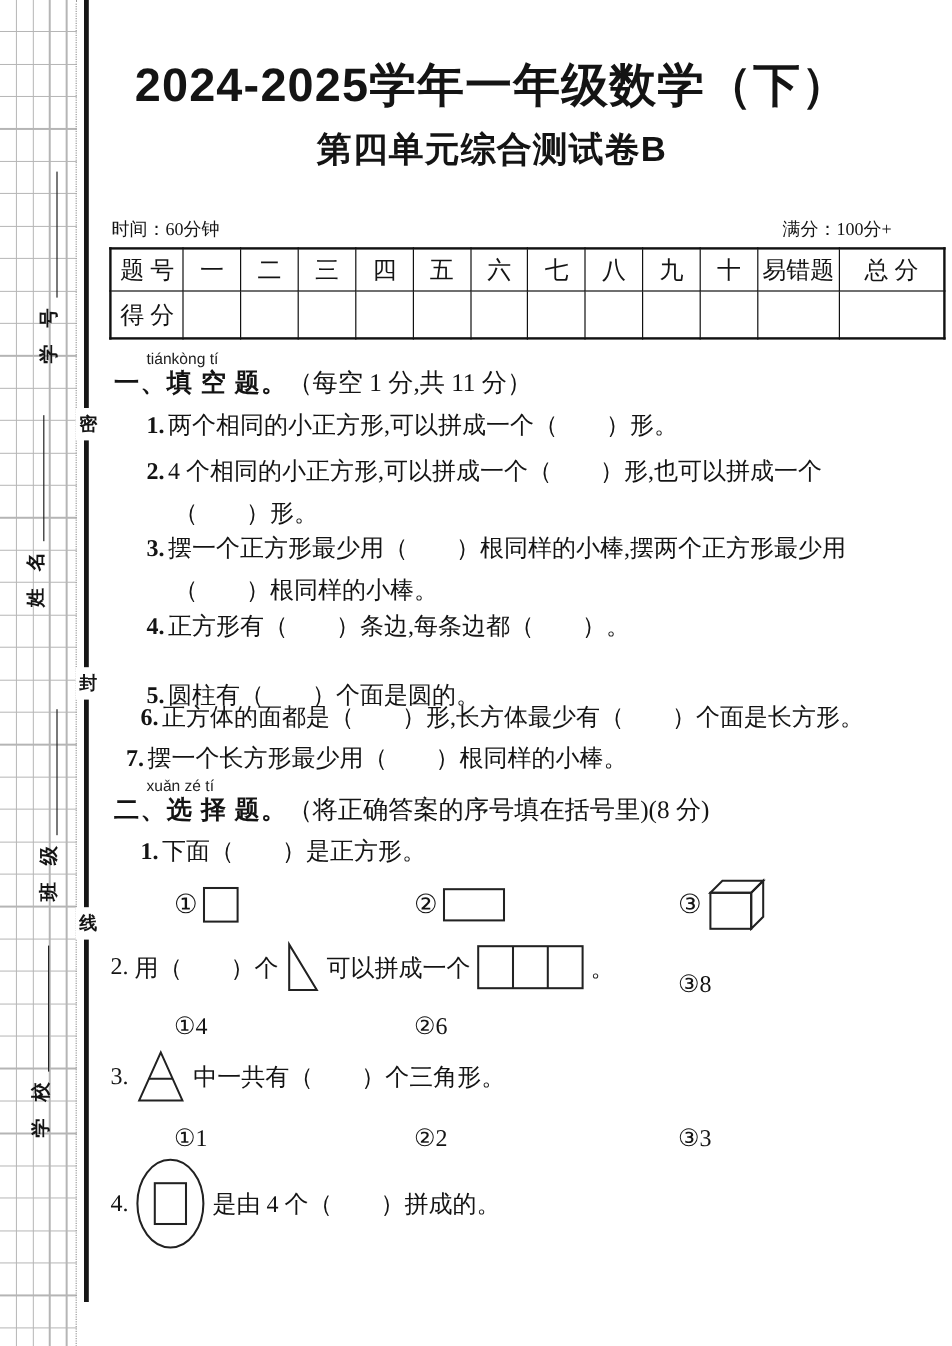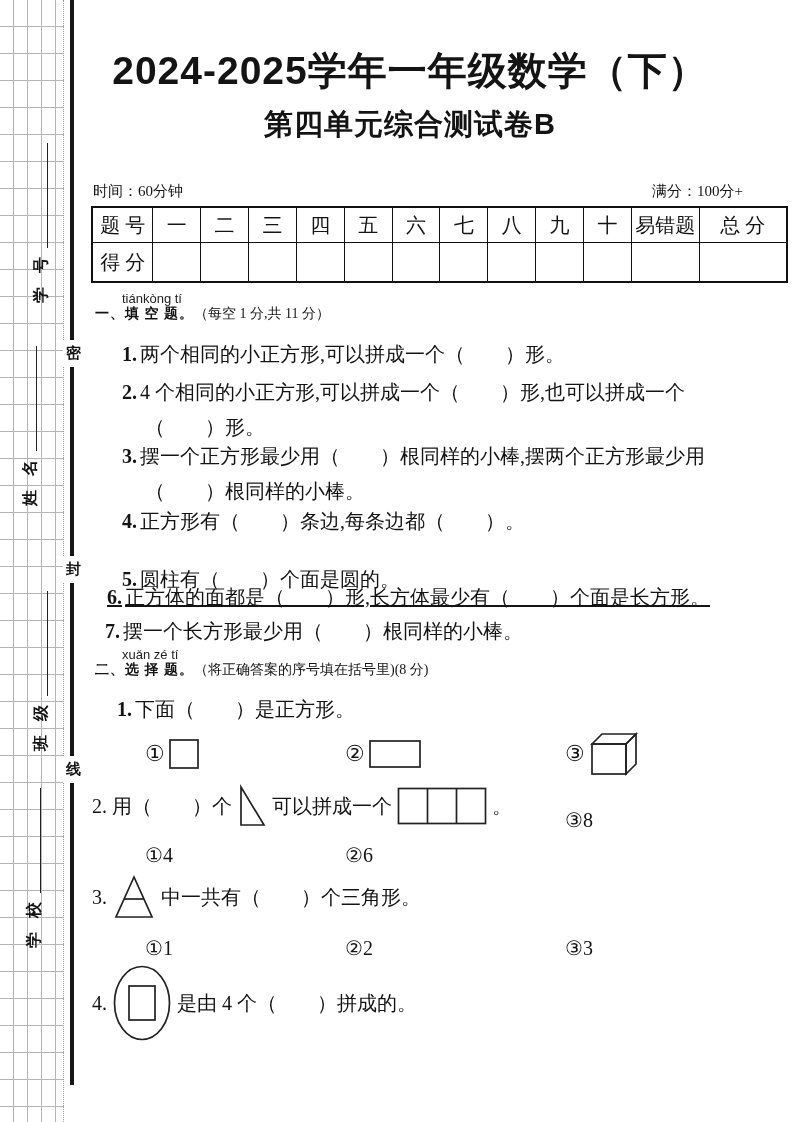--- a/index.html
+++ b/index.html
@@ -33,21 +33,21 @@
     justify-content:space-between;font-size:15px;}
   .meta .right{padding-right:45px;}
 
   table.score{position:absolute;top:206px;left:0;border-collapse:collapse;
     border:2.5px solid #111;table-layout:fixed;}
   table.score td{border:1.6px solid #111;text-align:center;font-size:20px;padding:0;}
   table.score tr.r1 td{height:34px;}
   table.score tr.r2 td{height:38px;}
 
   .pinyin{position:absolute;font-family:"Liberation Sans",sans-serif;font-size:13px;color:#222;}
-  .sec-head{position:absolute;font-size:14px;white-space:nowrap;}
+  .sec-head{position:absolute;font-size:21px;white-space:nowrap;}
   .sec-head .main{font-weight:bold;letter-spacing:1px;}
   .q{position:absolute;font-size:20px;white-space:nowrap;}
   .q .num{font-weight:bold;padding-right:3px;}
   .qflex{position:absolute;display:flex;align-items:center;gap:5px;font-size:20px;white-space:nowrap;}
   .opt{position:absolute;font-size:20px;}
   .optshape{position:absolute;display:flex;align-items:center;gap:3px;}
   .optshape .mark{font-size:22px;}
   svg.shape{display:block;}
   svg.shape *{fill:none;stroke:#222;stroke-width:1.7;stroke-linejoin:miter;}
 
@@ -161,21 +161,21 @@
     </div>
     <div class="q" style="left:54px;top:478px;">
       <span>（　　）根同样的小棒。</span>
     </div>
     <div class="q" style="left:31px;top:508px;">
       <span class="num">4.</span><span>正方形有（　　）条边,每条边都（　　）。</span>
     </div>
     <div class="q" style="left:31px;top:546px;margin-top:20px;">
       <span class="num">5.</span><span>圆柱有（　　）个面是圆的。</span>
     </div>
-    <div class="q" style="left:16px;top:584px;text-decoration:underline;">
+    <div class="q" style="left:26px;top:584px;">
       <span class="num">6.</span><span>正方体的面都是（　　）形,长方体最少有（　　）个面是长方形。</span>
     </div>
     <div class="q" style="left:14px;top:618px;">
       <span class="num">7.</span><span>摆一个长方形最少用（　　）根同样的小棒。</span>
     </div>
 
     <div class="pinyin" style="left:31px;top:647px;">xuǎn zé tí</div>
     <div class="sec-head" style="left:4px;top:661px;">
       <span class="main">二、选 择 题。</span><span>（将正确答案的序号填在括号里)(8 分)</span>
     </div>

